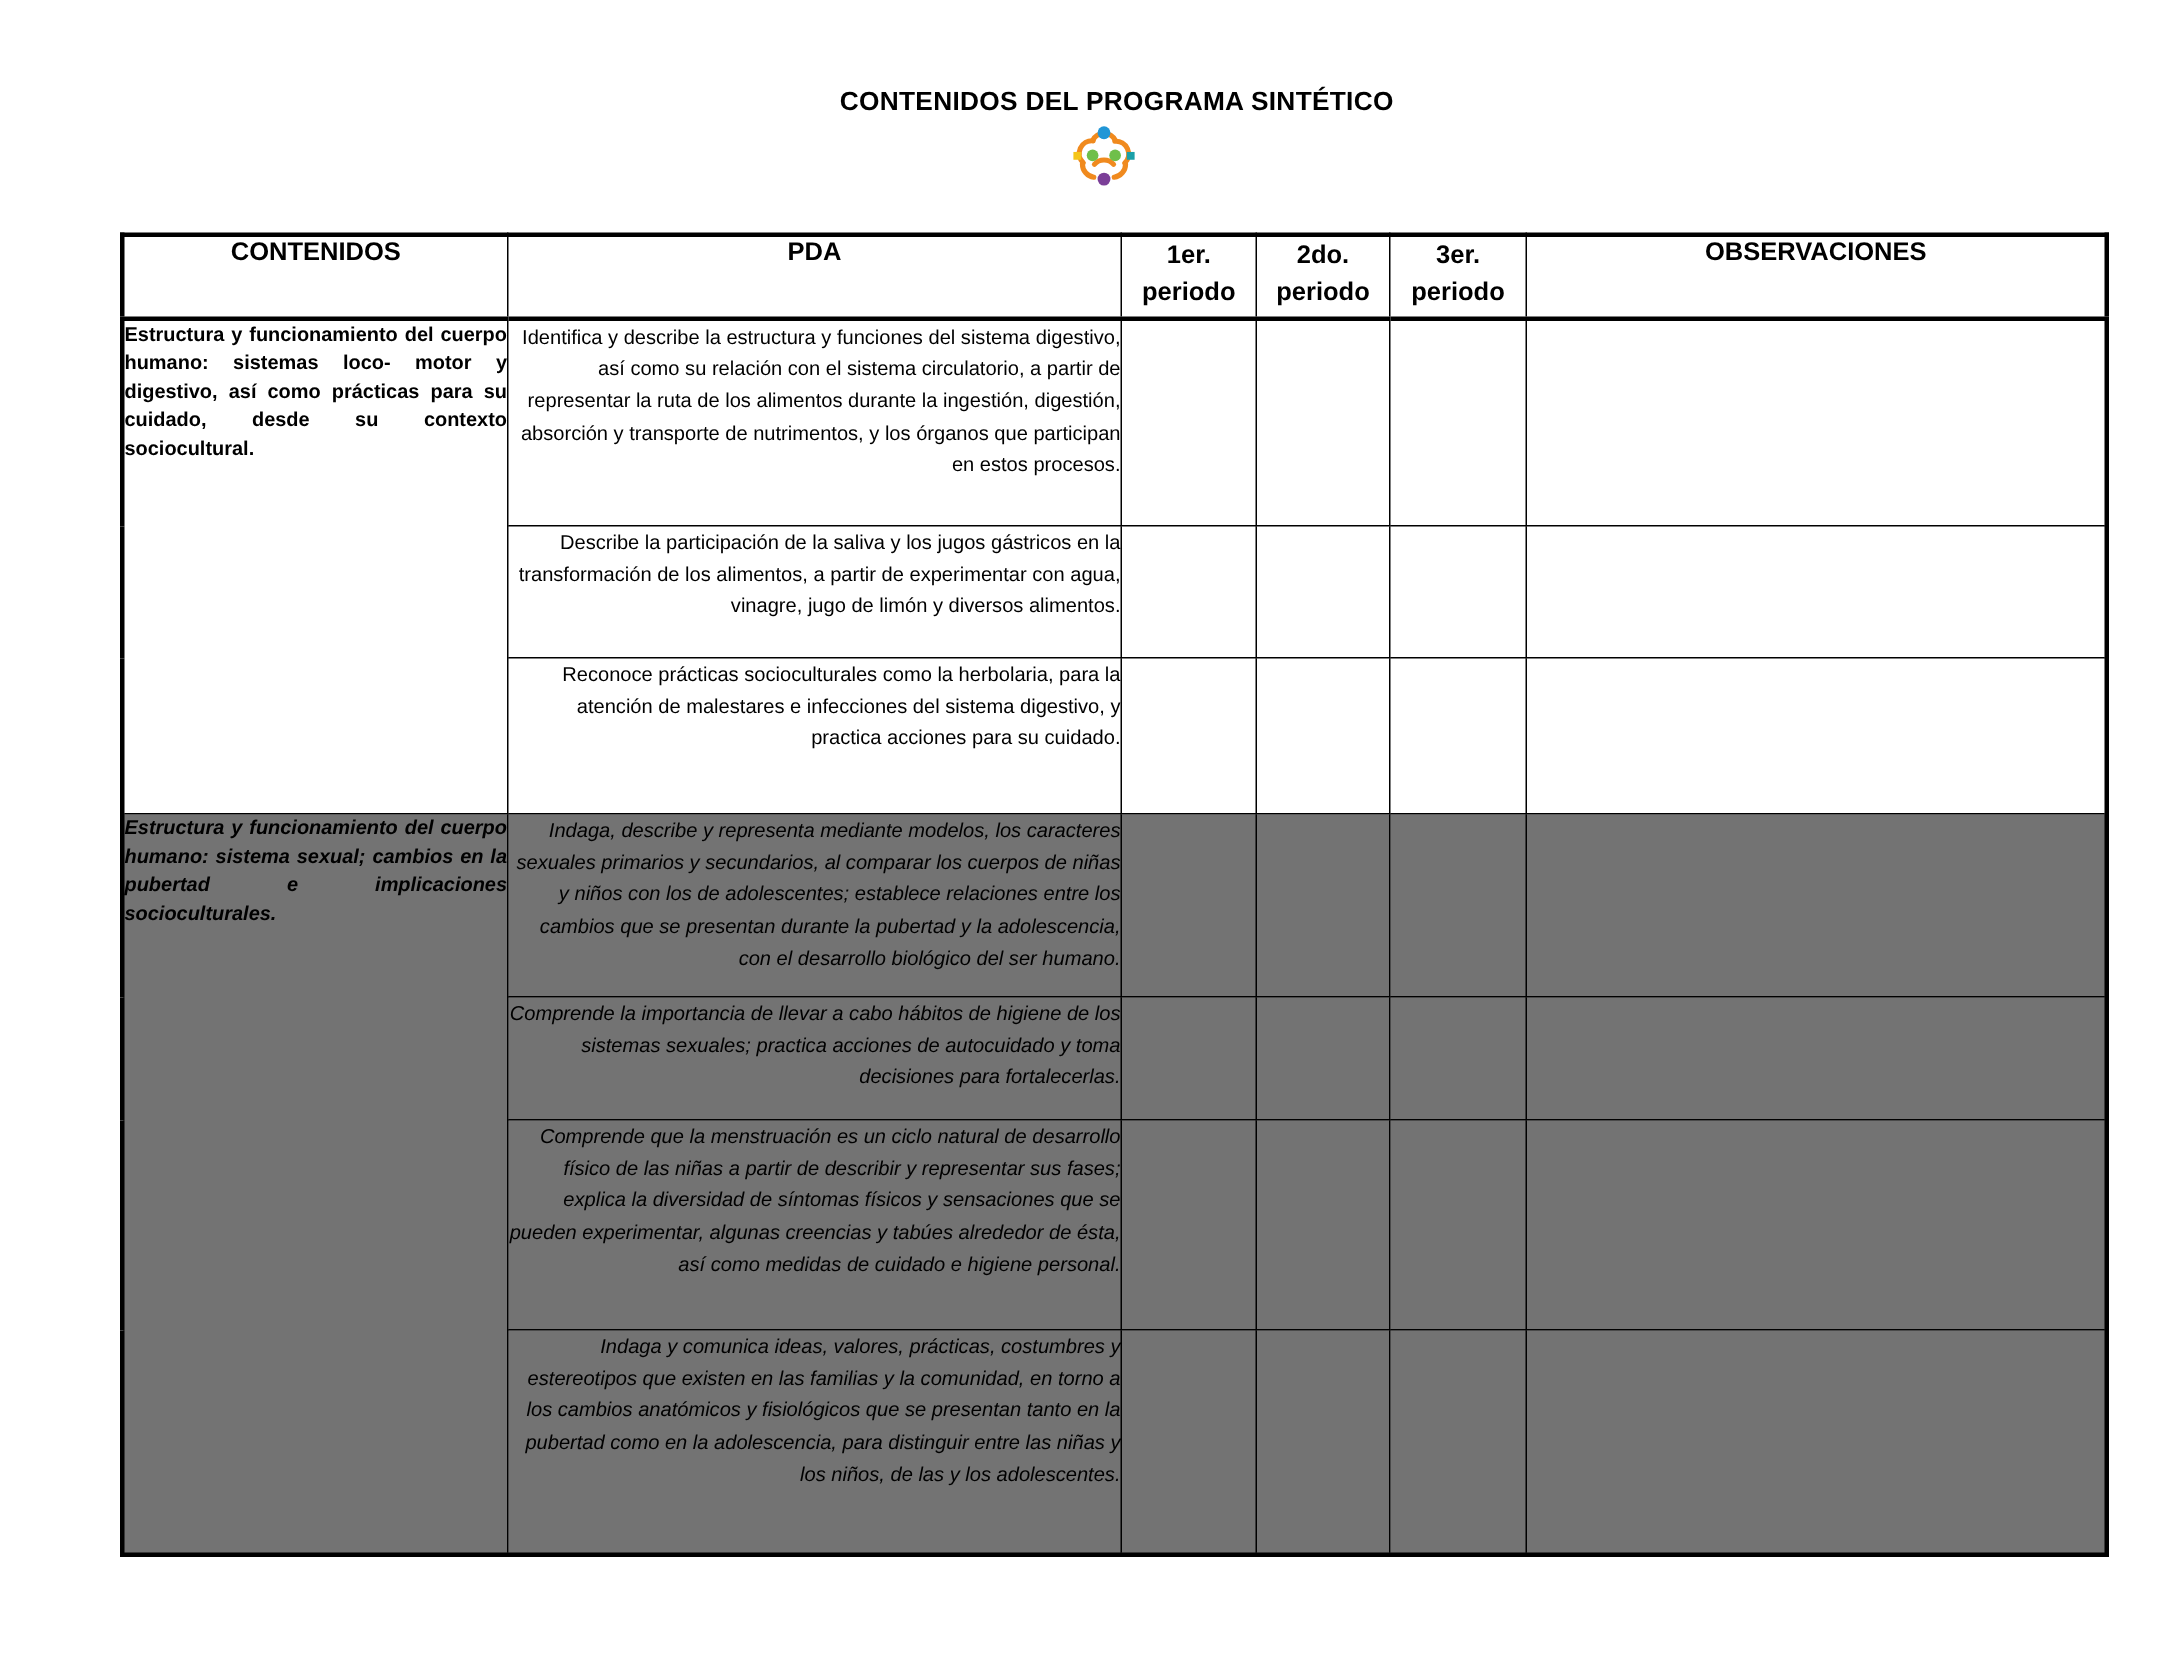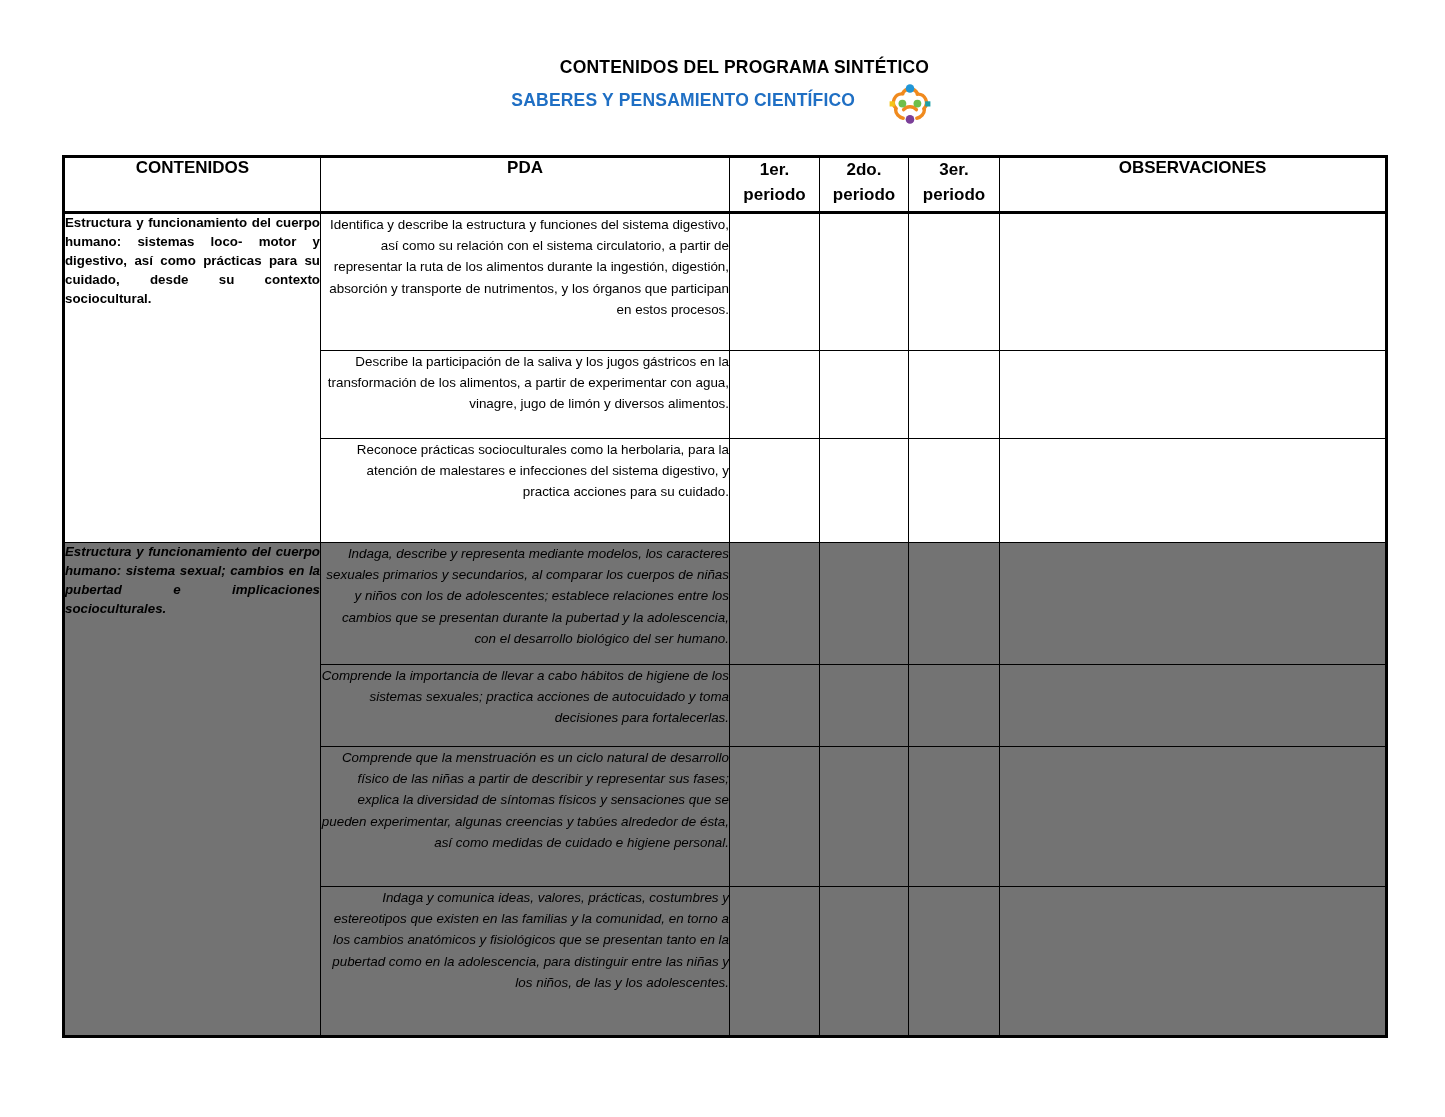--- a/index.html
+++ b/index.html
@@ -49,21 +49,21 @@
     vertical-align: middle;
     position: relative;
     top: 1px;
     margin-left: 26px;
   }
   .hdr-logo-wrap svg { display: block; }
 
   
   .table-wrap {
     position: absolute;
-    left: 62px;
+    left: 80px;
     top: 155px;
     width: 1323px;
   }
   table.main-table {
     border-collapse: collapse;
     table-layout: fixed;
     width: 1323px;
     border: 3px solid #000;
   }
   table.main-table td,
@@ -150,21 +150,20 @@
 
   td.pda-r3 { padding-bottom: 34px; }
   td.pda-r7 { padding-top: 30px; }
 </style>
 </head>
 <body>
 
 <div class="doc-header">
   <div class="hdr-line hdr-line-1">CONTENIDOS DEL PROGRAMA SINTÉTICO</div>
   <div style="display:inline-block;">
-    <span class="hdr-line hdr-line-3">SABERES Y PENSAMIENTO CIENTÍFICO</span>
     <span class="hdr-logo-wrap">
       <svg width="48" height="46" viewBox="0 0 48 46" aria-hidden="true">
 
         <path d="M16.5 13.5 a8.5 8.5 0 0 1 15 0" fill="none" stroke="#f08a1e" stroke-width="3.4" stroke-linecap="round"></path>
         <path d="M31.2 14.2 a8.5 8.5 0 0 1 6.6 14.6" fill="none" stroke="#f08a1e" stroke-width="3.4" stroke-linecap="round"></path>
         <path d="M10.2 28.6 a8.5 8.5 0 0 1 6.6 -14.7" fill="none" stroke="#f08a1e" stroke-width="3.4" stroke-linecap="round"></path>
         <path d="M17.6 29.6 a8.5 8.5 0 0 1 12.8 0" fill="none" stroke="#f08a1e" stroke-width="3.4" stroke-linecap="round"></path>
         <path d="M9.6 29.4 a9 9 0 0 0 7.6 8.8" fill="none" stroke="#f08a1e" stroke-width="3.4" stroke-linecap="round"></path>
         <path d="M38.4 29.4 a9 9 0 0 1 -7.6 8.8" fill="none" stroke="#f08a1e" stroke-width="3.4" stroke-linecap="round"></path>
         <circle cx="24" cy="8.5" r="4.3" fill="#2196d6"></circle>

